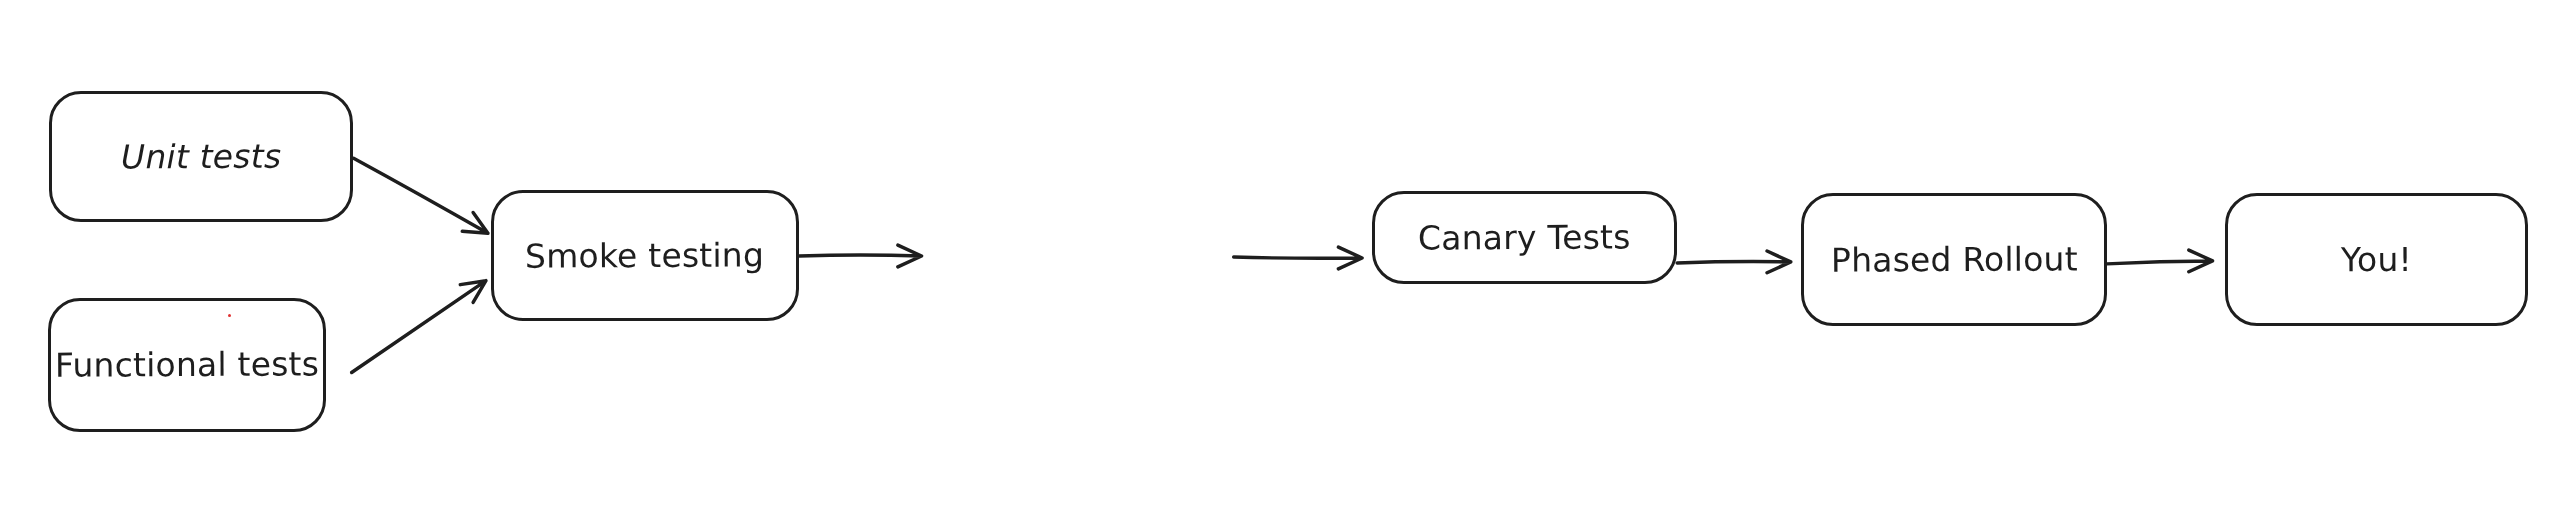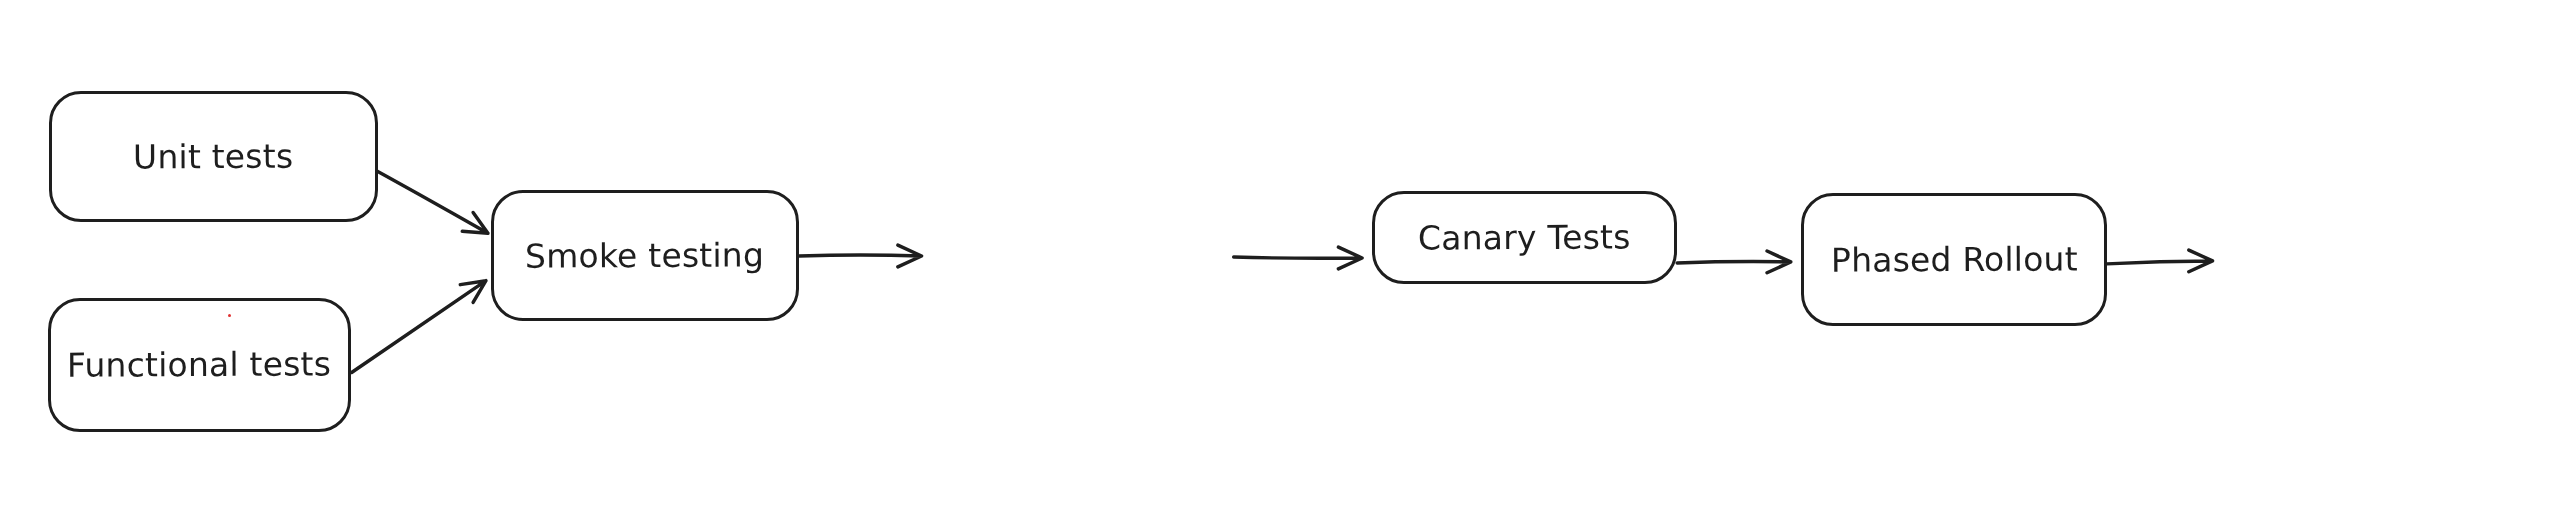--- a/index.html
+++ b/index.html
@@ -28,22 +28,22 @@
   }
   .node-label {
     color: #1e1e1e;
     font-size: 33px;
     line-height: 1.25;
     text-align: center;
     white-space: pre-line;
     letter-spacing: 0.2px;
     transform: rotate(-0.3deg);
   }
-  #node-unit-tests        { left: 49px;   top: 91px;  width: 329px; height: 131px; }
-  #node-functional-tests  { left: 48px;   top: 298px; width: 303px; height: 134px; }
+  #node-unit-tests        { left: 49px;   top: 91px;  width: 304px; height: 131px; font-style: italic; }
+  #node-functional-tests  { left: 48px;   top: 298px; width: 278px; height: 134px; }
   #node-smoke-testing     { left: 491px;  top: 190px; width: 308px; height: 131px; }
   #node-dbt-cloud         { left: 929px;  top: 191px; width: 304px; height: 132px; }
   #node-canary-tests      { left: 1372px; top: 191px; width: 305px; height: 93px; }
   #node-phased-rollout    { left: 1801px; top: 193px; width: 306px; height: 133px; align-items: center; }
   #node-you               { left: 2225px; top: 193px; width: 303px; height: 133px; }
   #edges-layer {
     position: absolute;
     left: 0; top: 0;
     width: 2576px;
     height: 510px;
@@ -93,17 +93,20 @@
 
 
   <div class="node" id="node-canary-tests">
     <span class="node-label">Canary Tests</span>
   </div>
 
   <div class="node" id="node-phased-rollout">
     <span class="node-label">Phased Rollout</span>
   </div>
 
+  <div class="node" id="node-you">
+    <span class="node-label">You!</span>
+  </div>
 
   <div id="stray-dot"></div>
 
 </div>
 
 
 </body></html>

